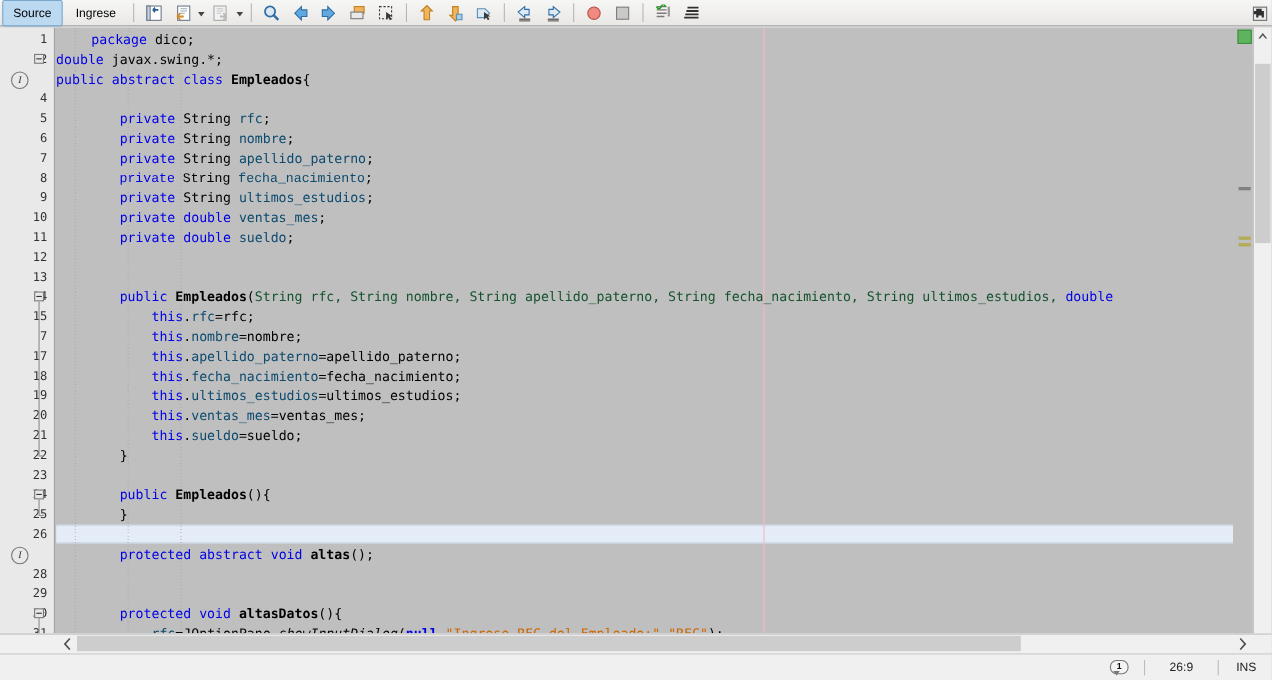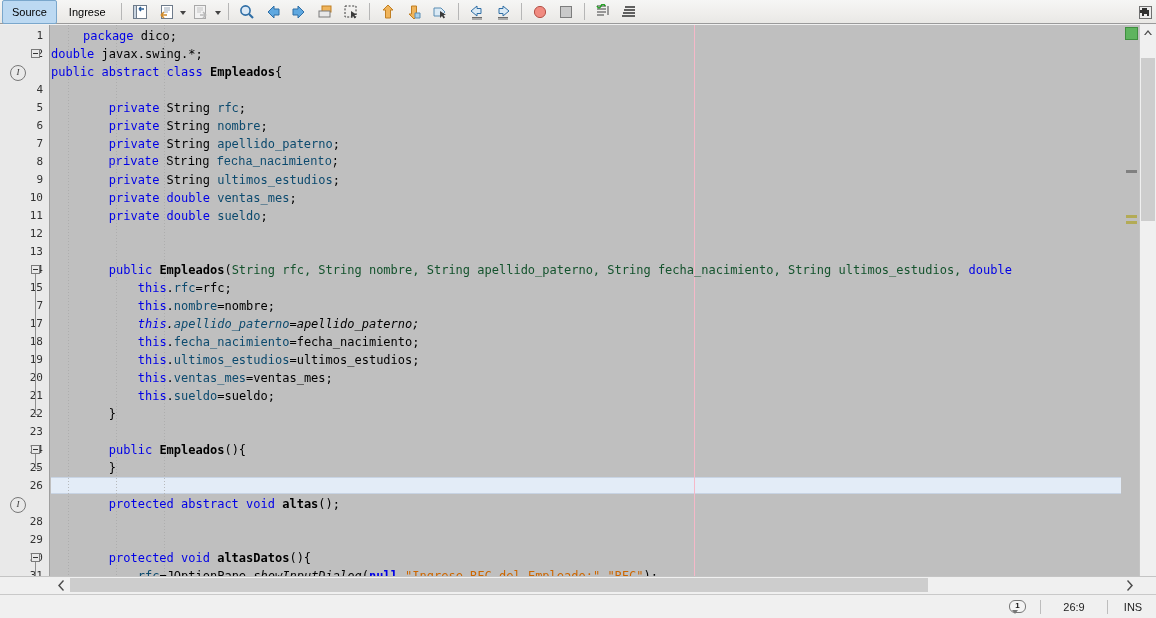--- a/index.html
+++ b/index.html
@@ -333,21 +333,21 @@
           <div class="cline" style="top: 110px;"><span class="pln">        </span><span class="kw">private </span><span class="pln">String </span><span class="fld">apellido_paterno</span><span class="pln">;</span></div>
           <div class="cline" style="top: 128px; font-family: Liberation Mono, monospace;"><span class="pln">        </span><span class="kw">private </span><span class="pln">String </span><span class="fld">fecha_nacimiento</span><span class="pln">;</span></div>
           <div class="cline" style="top: 146px;"><span class="pln">        </span><span class="kw">private </span><span class="pln">String </span><span class="fld">ultimos_estudios</span><span class="pln">;</span></div>
           <div class="cline" style="top: 164px;"><span class="pln">        </span><span class="kw">private </span><span class="kw">double </span><span class="fld">ventas_mes</span><span class="pln">;</span></div>
           <div class="cline" style="top: 182px;"><span class="pln">        </span><span class="kw">private </span><span class="kw">double </span><span class="fld">sueldo</span><span class="pln">;</span></div>
           <div class="cline" style="top: 200px;"></div>
           <div class="cline" style="top: 218px;"></div>
           <div class="cline" style="top: 236px;"><span class="pln">        </span><span class="kw">public </span><span class="mth">Empleados</span><span class="pln">(</span><span class="prm">String rfc, String nombre, String apellido_paterno, String fecha_nacimiento, String ultimos_estudios, </span><span class="kw">double</span></div>
           <div class="cline" style="top: 254px;"><span class="pln">            </span><span class="kw">this</span><span class="pln">.</span><span class="fld">rfc</span><span class="pln">=rfc;</span></div>
           <div class="cline" style="top: 272px;"><span class="pln">            </span><span class="kw">this</span><span class="pln">.</span><span class="fld">nombre</span><span class="pln">=nombre;</span></div>
-          <div class="cline" style="top: 290px; font-style: italic;"><span class="pln">            </span><span class="kw">this</span><span class="pln">.</span><span class="fld">apellido_paterno</span><span class="pln">=apellido_paterno;</span></div>
+          <div class="cline" style="top: 290px;"><span class="pln">            </span><span class="kw">this</span><span class="pln">.</span><span class="fld">apellido_paterno</span><span class="pln">=apellido_paterno;</span></div>
           <div class="cline" style="top: 308px;"><span class="pln">            </span><span class="kw">this</span><span class="pln">.</span><span class="fld">fecha_nacimiento</span><span class="pln">=fecha_nacimiento;</span></div>
           <div class="cline" style="top: 326px;"><span class="pln">            </span><span class="kw">this</span><span class="pln">.</span><span class="fld">ultimos_estudios</span><span class="pln">=ultimos_estudios;</span></div>
           <div class="cline" style="top: 344px;"><span class="pln">            </span><span class="kw">this</span><span class="pln">.</span><span class="fld">ventas_mes</span><span class="pln">=ventas_mes;</span></div>
           <div class="cline" style="top: 362px;"><span class="pln">            </span><span class="kw">this</span><span class="pln">.</span><span class="fld">sueldo</span><span class="pln">=sueldo;</span></div>
           <div class="cline" style="top: 380px;"><span class="pln">        }</span></div>
           <div class="cline" style="top: 398px;"></div>
           <div class="cline" style="top: 416px;"><span class="pln">        </span><span class="kw">public </span><span class="mth">Empleados</span><span class="pln">(){</span></div>
           <div class="cline" style="top: 434px;"><span class="pln">        }</span></div>
           <div class="cline" style="top: 452px;"></div>
           <div class="cline" style="top: 470px;"><span class="pln">        </span><span class="kw">protected </span><span class="kw">abstract </span><span class="kw">void </span><span class="mth">altas</span><span class="pln">();</span></div>

